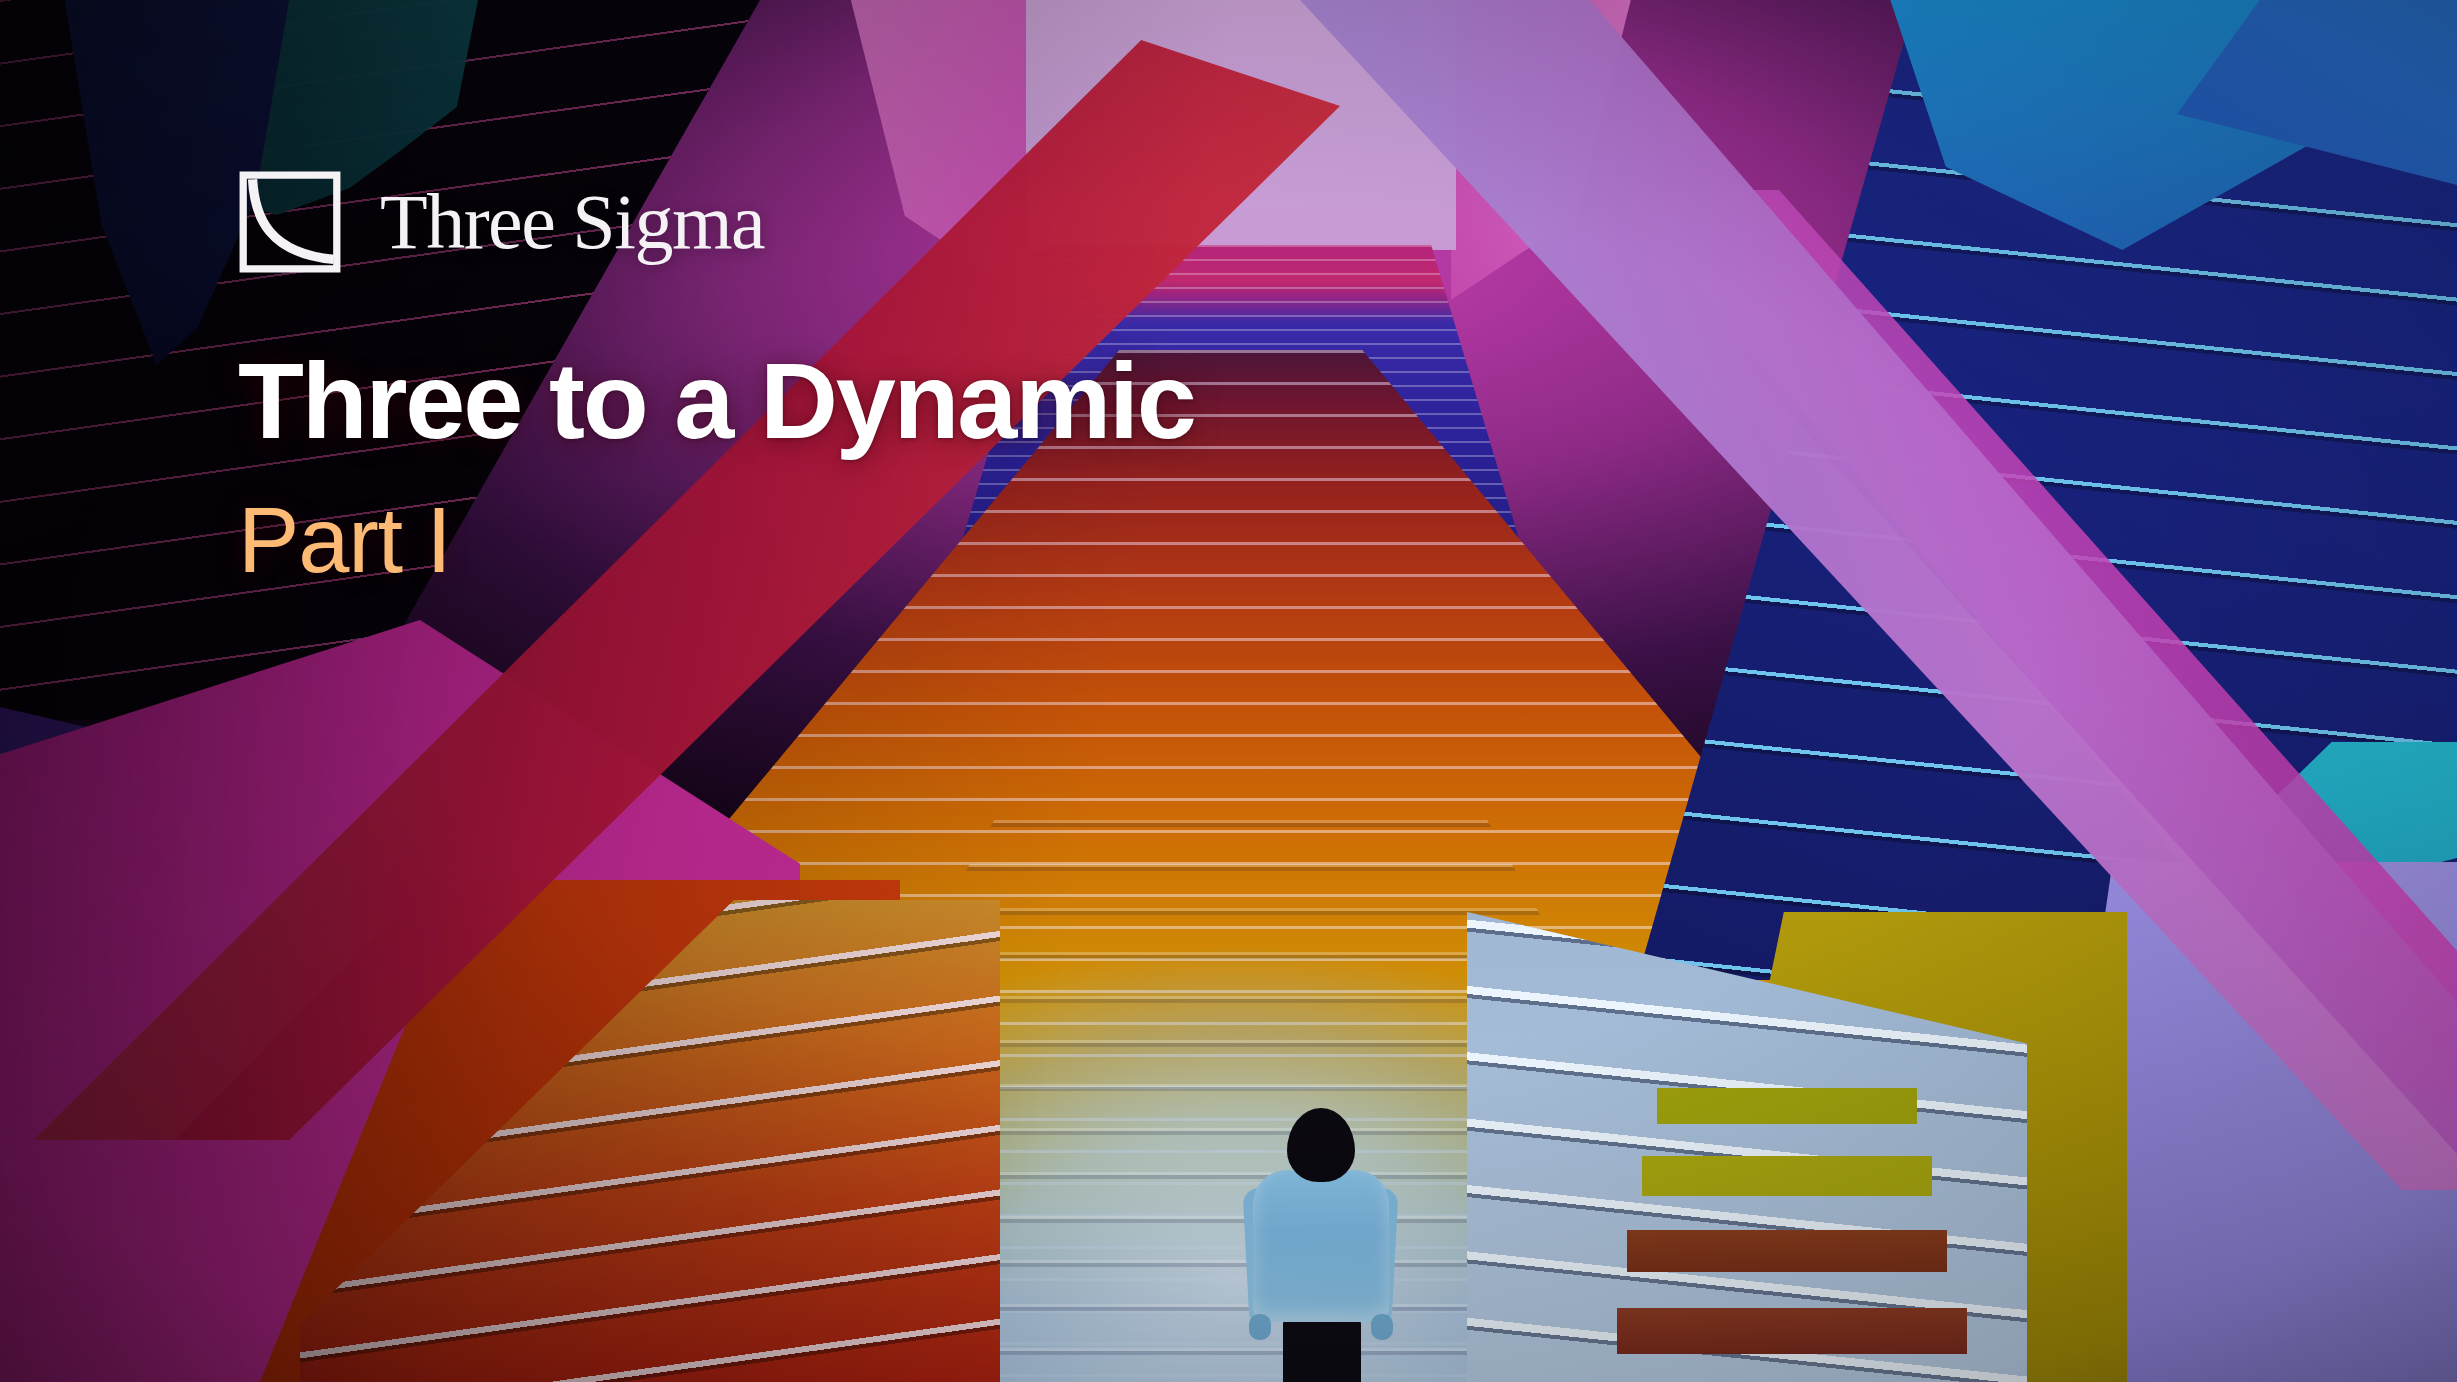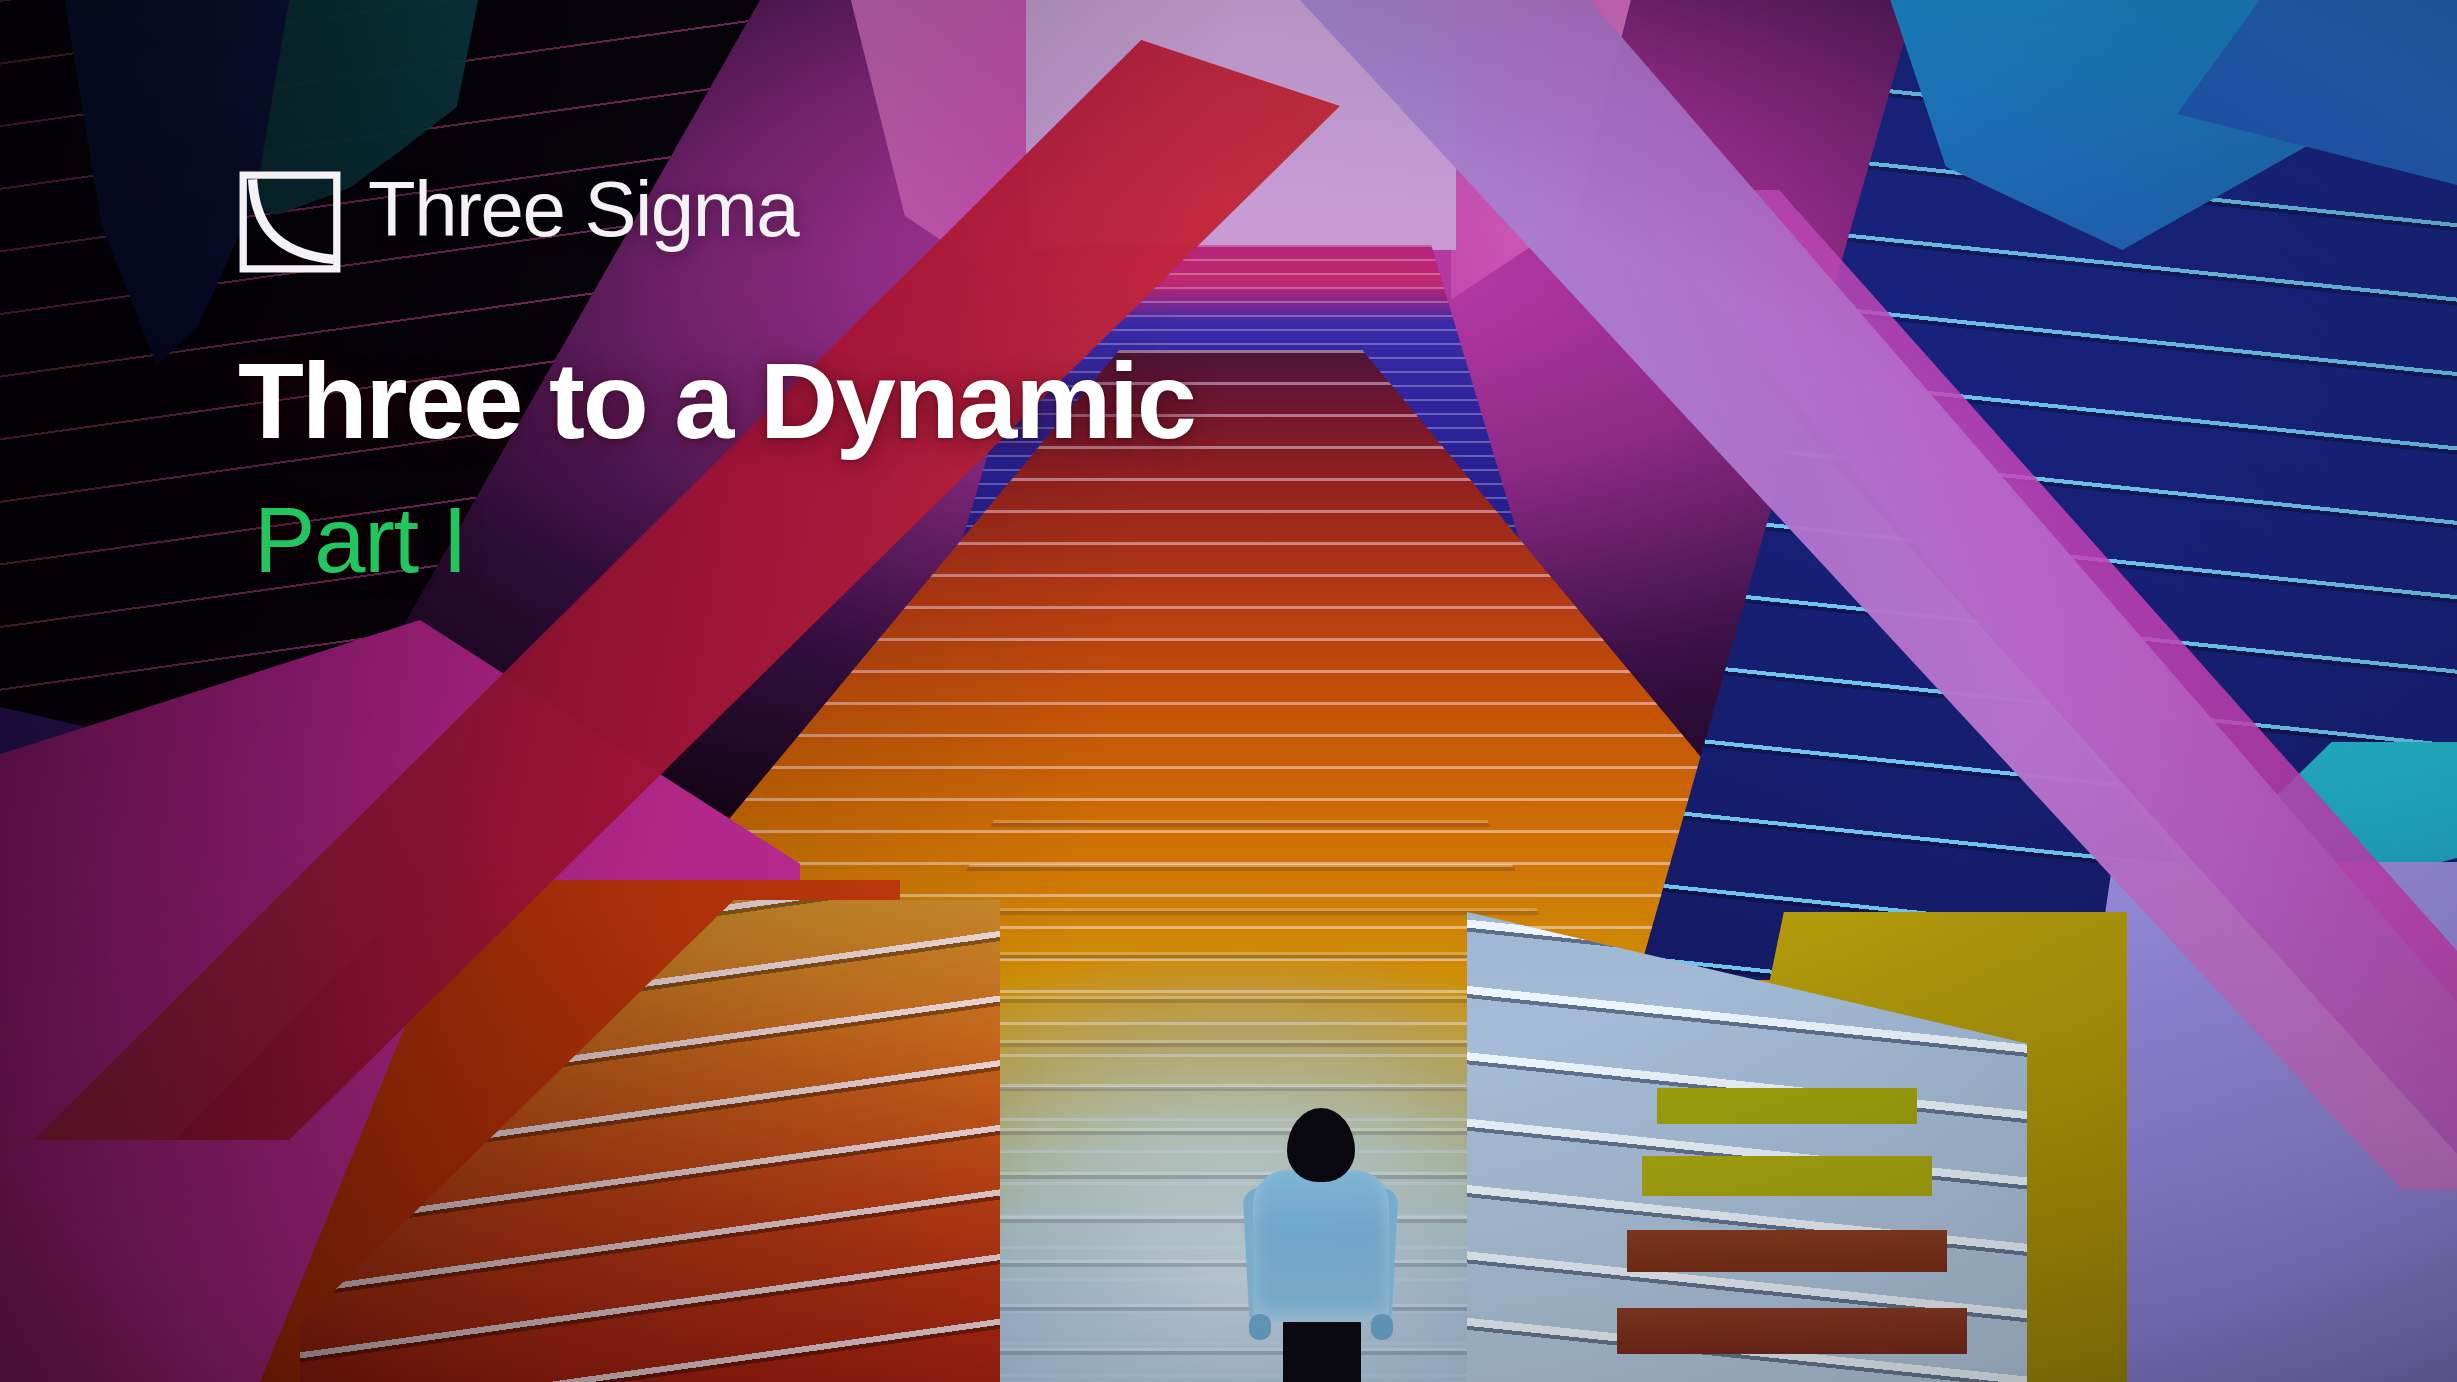--- a/index.html
+++ b/index.html
@@ -382,23 +382,24 @@
   .content {
     position: absolute;
     left: 238px;
     top: 170px;
     z-index: 60;
     width: 1300px;
   }
 
   .brand {
     display: flex;
-    align-items: flex-start;
-    gap: 26px;
+    align-items: center;
+    gap: 38px;
     margin-bottom: 72px;
+    font-family: Liberation Serif, serif;
   }
   .brand-mark {
     width: 104px;
     height: 104px;
     flex: 0 0 auto;
     display: block;
   }
   .brand-name {
     font-size: 78px;
     line-height: 1;
@@ -418,23 +419,23 @@
     margin: 0 0 38px 0;
     max-width: 1220px;
     text-shadow: 0 3px 26px rgba(60,0,10,.55), 0 1px 4px rgba(0,0,0,.35);
   }
   .headline .line { display: block; }
 
   .subtitle {
     font-size: 92px;
     line-height: 1;
     font-weight: 300;
-    color: #22c55e;
+    color: #fdba74;
     letter-spacing: -1.2px;
-    margin: 16px;
+    margin: 0;
     text-shadow: 0 3px 24px rgba(60,0,10,.45);
   }
 </style>
 </head>
 <body>
 
 <div id="banner">
 
   <div class="bg-layer bg-base"></div>
 

